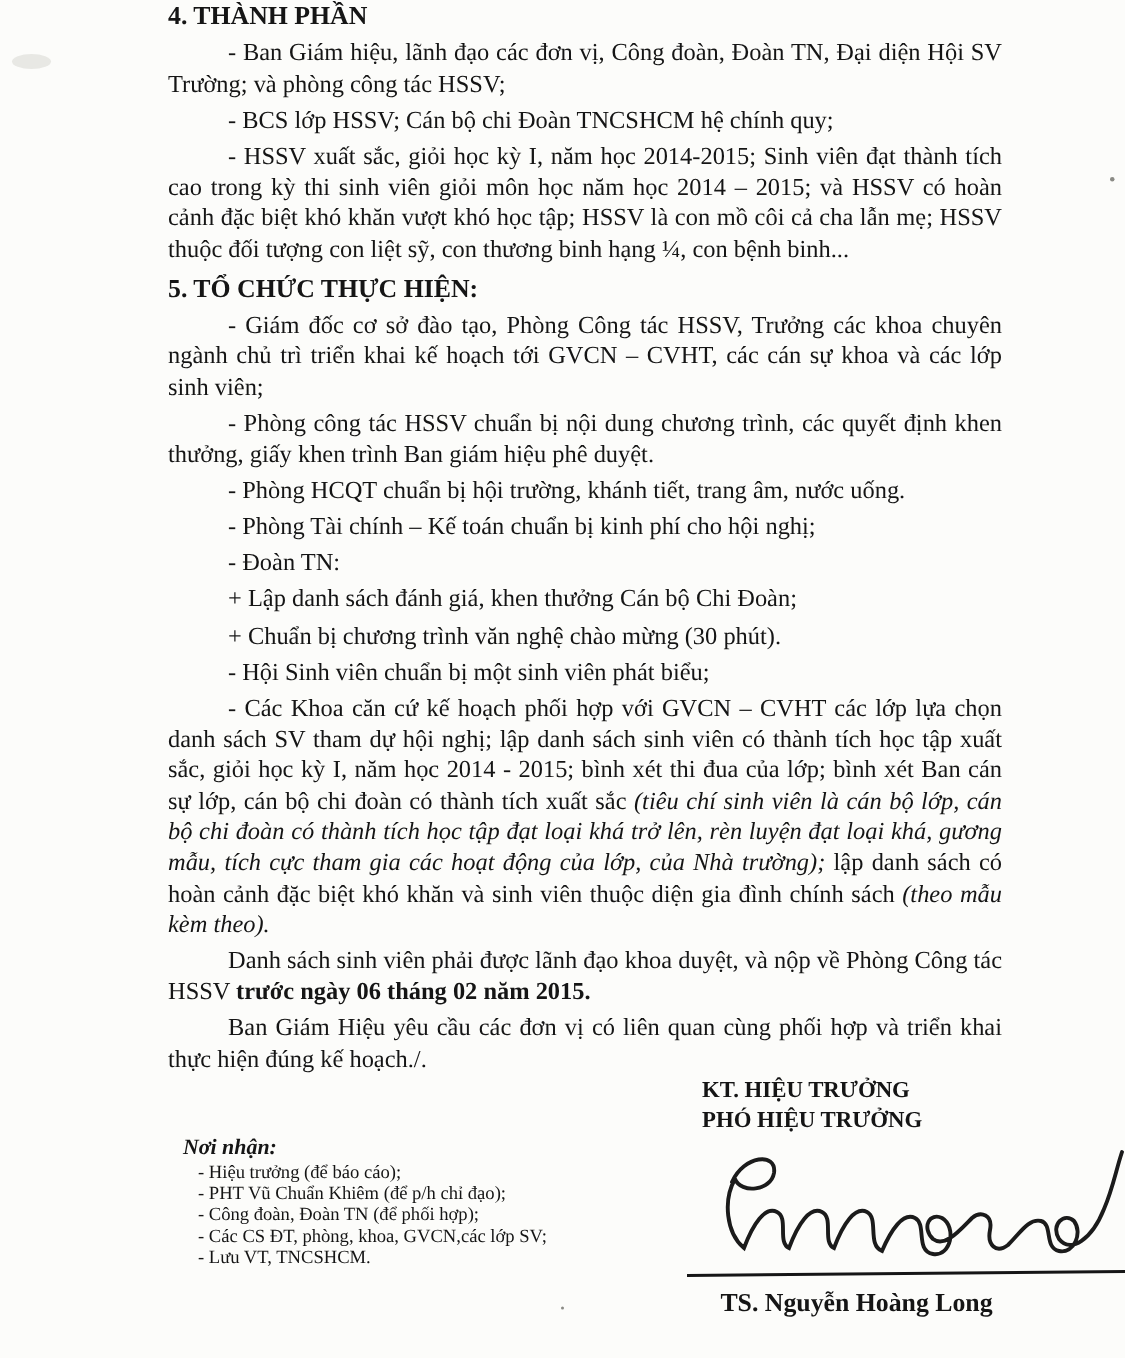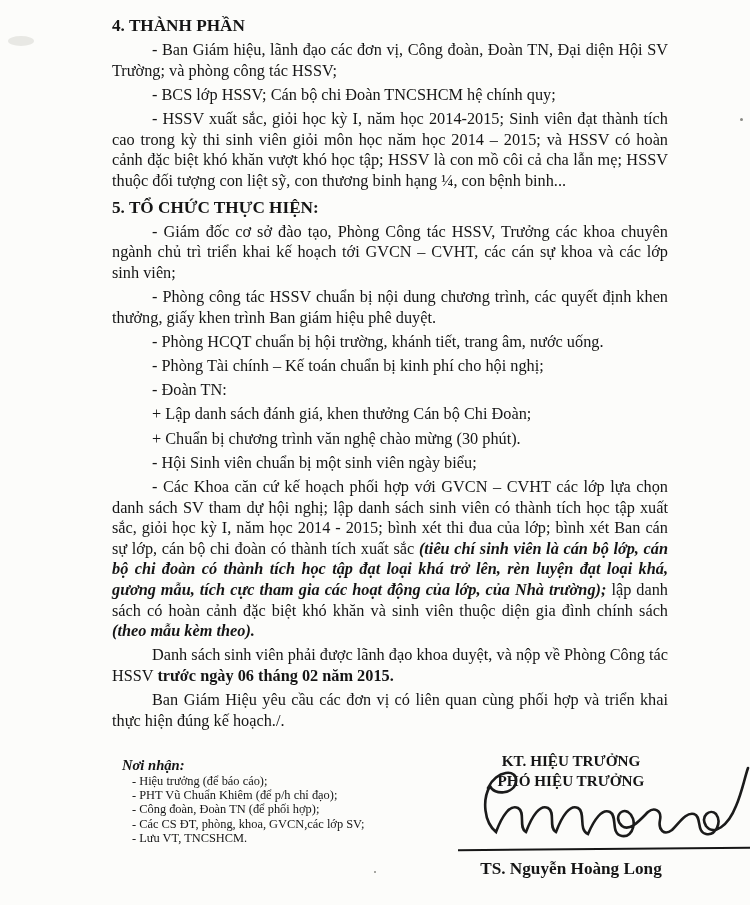--- a/index.html
+++ b/index.html
@@ -5,36 +5,36 @@
   html,body{margin:0;padding:0;}
   body{
     width:750px;height:905px;position:relative;overflow:hidden;
     background:#fcfcfa;
     font-family:"Liberation Serif","DejaVu Serif",serif;
     color:#151515;
     -webkit-font-smoothing:antialiased;
   }
   .page{position:absolute;inset:0;background:#fcfcfa;}
   .body-text{
-    position:absolute;left:112px;top:16px;width:556px;
+    position:absolute;left:112px;top:1px;width:556px;
     font-size:16.3px;line-height:20.6px;text-align:justify;
   }
   .h{font-weight:bold;font-size:17.2px;text-align:left;}
   .h.gap{padding-top:6px;}
   .p{margin:0;padding-top:3.6px;text-indent:40px;}
-  .it{font-style:italic;font-weight:bold;}
+  .it{font-style:italic;}
   .b{font-weight:bold;margin-top:28px;}
   
   .recipients{
     position:absolute;left:122px;top:757px;width:310px;text-align:left;
   }
   .noi-nhan{font-weight:bold;font-style:italic;font-size:14.6px;line-height:17px;}
   .rec-item{font-size:12.4px;line-height:14.2px;padding-left:10px;}
   .sign-block{
-    position:absolute;left:468px;top:751px;width:206px;text-align:center;
+    position:absolute;left:468px;top:717px;width:206px;text-align:left;
   }
   .sign-title{font-weight:bold;font-size:15.2px;line-height:19.5px;white-space:nowrap;}
   .signer{
     position:absolute;left:455px;top:859px;width:232px;text-align:center;
     font-weight:bold;font-size:17.2px;white-space:nowrap;
   }
   .sig-line{
     position:absolute;left:458px;top:848px;width:292px;height:2px;
     background:#161616;transform:rotate(-0.5deg);
   }
@@ -71,21 +71,21 @@
     <p class="p"><span>- Phòng HCQT chuẩn bị hội trường, khánh tiết, trang âm, nước uống.</span></p>
 
     <p class="p"><span>- Phòng Tài chính – Kế toán chuẩn bị kinh phí cho hội nghị;</span></p>
 
     <p class="p"><span>- Đoàn TN:</span></p>
 
     <p class="p"><span>+ Lập danh sách đánh giá, khen thưởng Cán bộ Chi Đoàn;</span></p>
 
     <p class="p"><span>+ Chuẩn bị chương trình văn nghệ chào mừng (30 phút).</span></p>
 
-    <p class="p"><span>- Hội Sinh viên chuẩn bị một sinh viên ngày biểu;</span></p>
+    <p class="p"><span>- Hội Sinh viên chuẩn bị một sinh viên phát biểu;</span></p>
 
     <p class="p"><span>- Các Khoa căn cứ kế hoạch phối hợp với GVCN – CVHT các lớp lựa chọn danh sách SV tham dự hội nghị; lập danh sách sinh viên có thành tích học tập xuất sắc, giỏi học kỳ I, năm học 2014 - 2015; bình xét thi đua của lớp; bình xét Ban cán sự lớp, cán bộ chi đoàn có thành tích xuất sắc </span><span class="it">(tiêu chí sinh viên là cán bộ lớp, cán bộ chi đoàn có thành tích học tập đạt loại khá trở lên, rèn luyện đạt loại khá, gương mẫu, tích cực tham gia các hoạt động của lớp, của Nhà trường);</span><span> lập danh sách có hoàn cảnh đặc biệt khó khăn và sinh viên thuộc diện gia đình chính sách </span><span class="it">(theo mẫu kèm theo).</span></p>
 
     <p class="p"><span>Danh sách sinh viên phải được lãnh đạo khoa duyệt, và nộp về Phòng Công tác HSSV </span><span class="b">trước ngày 06 tháng 02 năm 2015.</span></p>
 
     <p class="p"><span>Ban Giám Hiệu yêu cầu các đơn vị có liên quan cùng phối hợp và triển khai thực hiện đúng kế hoạch./.</span></p>
 
   </div>
 
   <div class="recipients">

